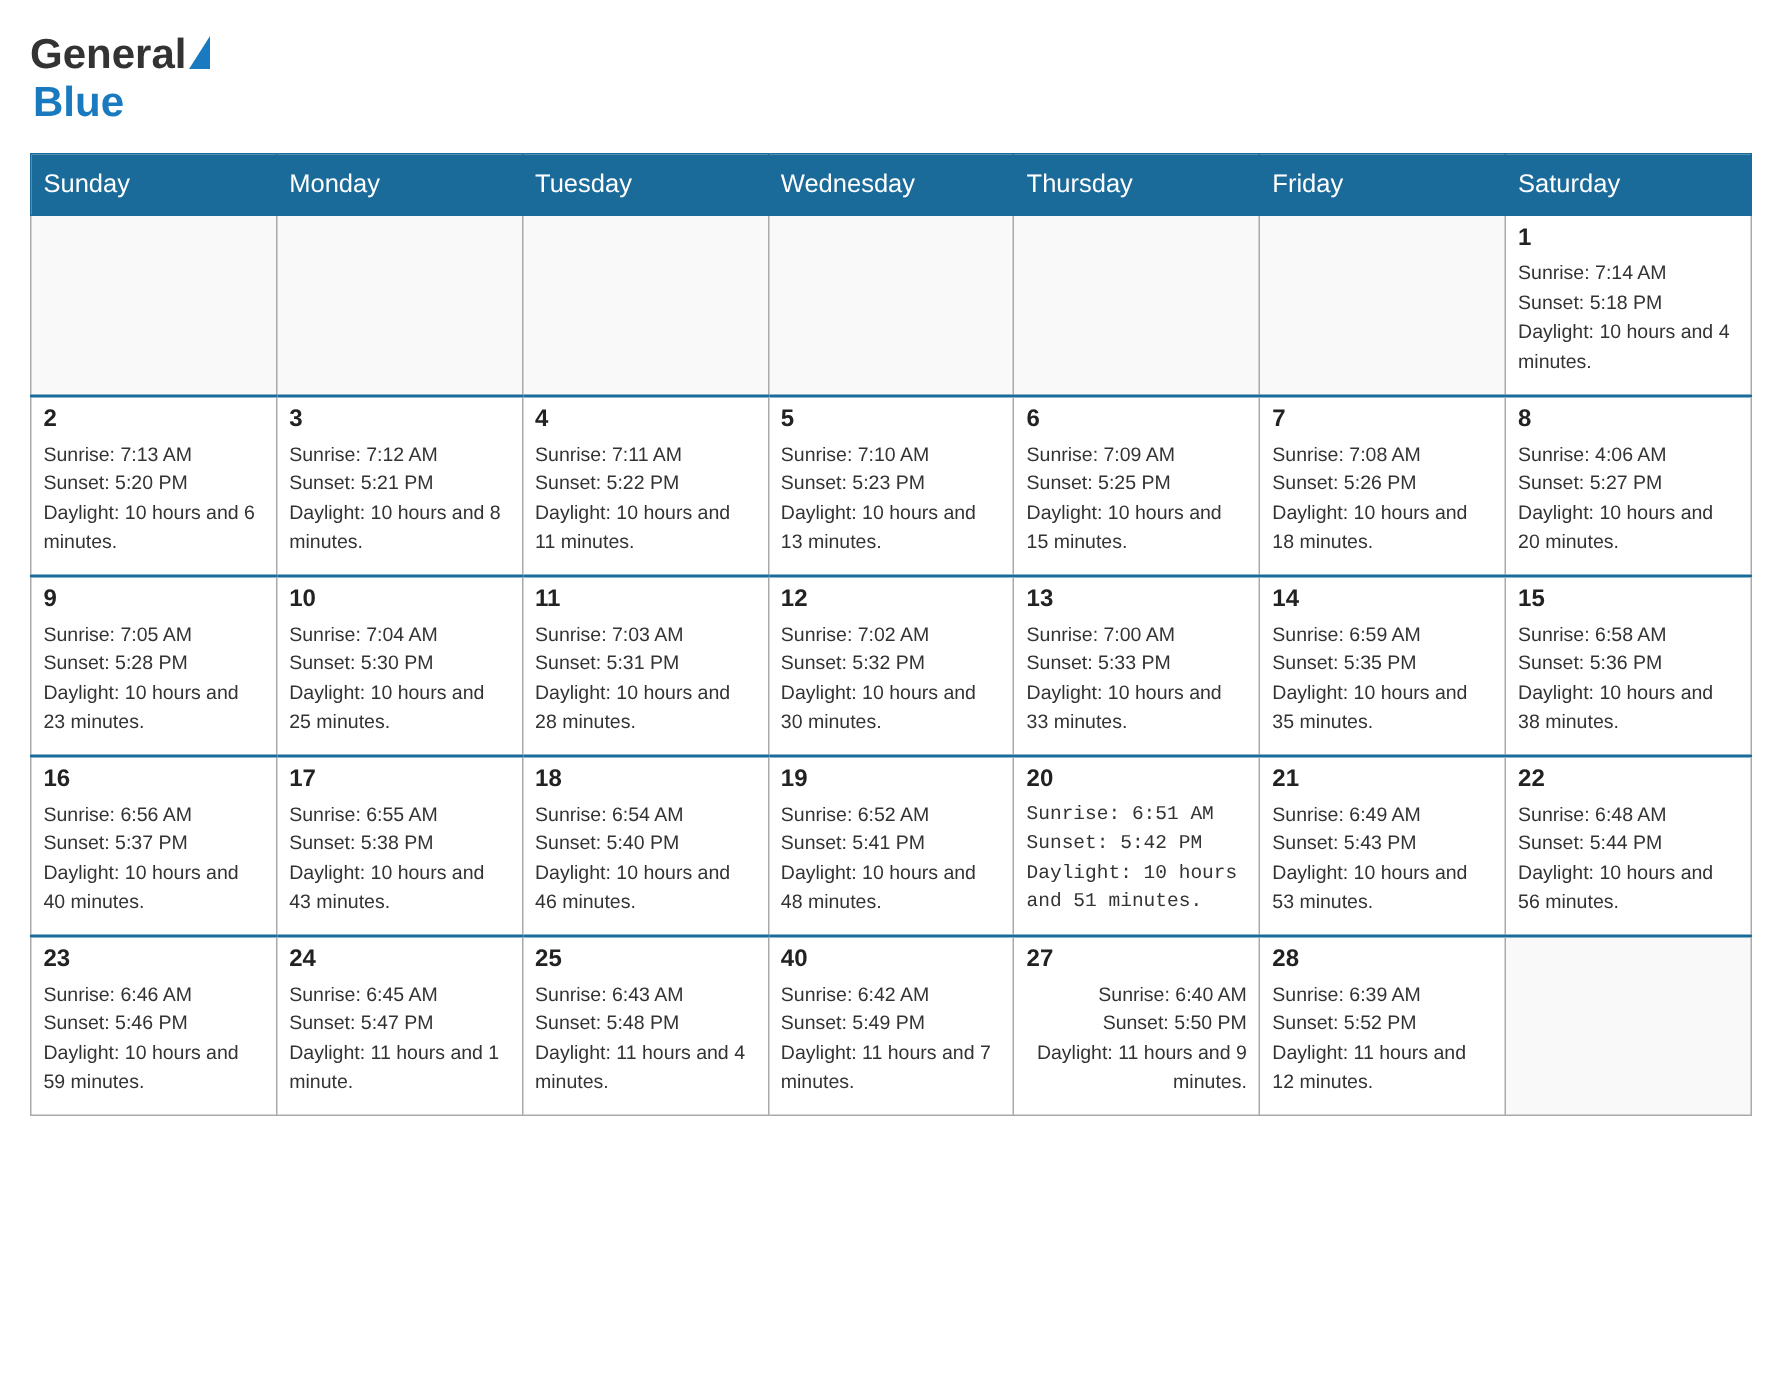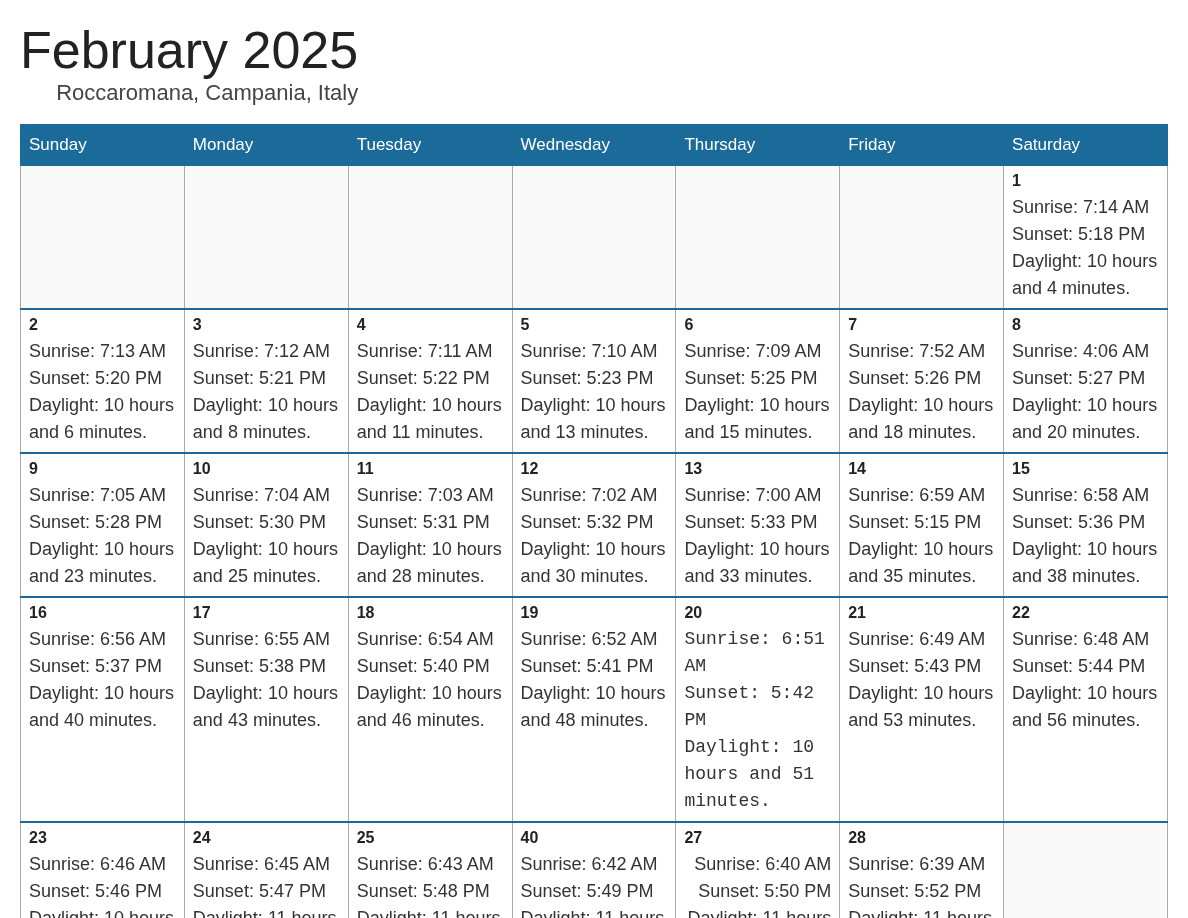--- a/index.html
+++ b/index.html
@@ -81,35 +81,38 @@
       background: #f9f9f9;
     }
     .day-number {
       font-size: 16px;
       font-weight: bold;
       color: #222;
       display: block;
       margin-bottom: 4px;
     }
     .day-info {
-      font-size: 18px;
+      font-size: 13px;
       color: #333;
       line-height: 1.5;
     }
     .top-border-row td {
       border-top: 2px solid #1a6a9a;
     }
   </style>
 </head>
 <body>
 
 <div class="header">
-  <div class="title-section">
-    <div class="calendar-title">February 2025</div>
-    <div class="calendar-subtitle">Roccaromana, Campania, Italy</div>
+  <div class="logo">
+    <div class="logo-top">
+      <span class="logo-general">General</span>
+      <div class="logo-triangle"></div>
+    </div>
+    <span class="logo-blue">Blue</span>
   </div>
 </div>
 
 <table class="calendar">
   <thead>
     <tr>
 
     <th>Sunday</th>
         <th>Monday</th>
         <th>Tuesday</th>
@@ -161,21 +164,21 @@
 Daylight: 10 hours and 13 minutes.</div>
         </td>
         <td>
           <span class="day-number">6</span>
           <div class="day-info" style="white-space: pre-line;">Sunrise: 7:09 AM
 Sunset: 5:25 PM
 Daylight: 10 hours and 15 minutes.</div>
         </td>
         <td>
           <span class="day-number">7</span>
-          <div class="day-info" style="white-space: pre-line;">Sunrise: 7:52 AM
+          <div class="day-info" style="white-space: pre-line;">Sunrise: 7:08 AM
 Sunset: 5:26 PM
 Daylight: 10 hours and 18 minutes.</div>
         </td>
         <td>
           <span class="day-number">8</span>
           <div class="day-info" style="white-space: pre-line;">Sunrise: 4:06 AM
 Sunset: 5:27 PM
 Daylight: 10 hours and 20 minutes.</div>
         </td>
       </tr>
@@ -206,21 +209,21 @@
         </td>
         <td>
           <span class="day-number">13</span>
           <div class="day-info" style="white-space: pre-line;">Sunrise: 7:00 AM
 Sunset: 5:33 PM
 Daylight: 10 hours and 33 minutes.</div>
         </td>
         <td>
           <span class="day-number">14</span>
           <div class="day-info" style="white-space: pre-line;">Sunrise: 6:59 AM
-Sunset: 5:15 PM
+Sunset: 5:35 PM
 Daylight: 10 hours and 35 minutes.</div>
         </td>
         <td>
           <span class="day-number">15</span>
           <div class="day-info" style="white-space: pre-line;">Sunrise: 6:58 AM
 Sunset: 5:36 PM
 Daylight: 10 hours and 38 minutes.</div>
         </td>
       </tr>
       <tr class="top-border-row">

